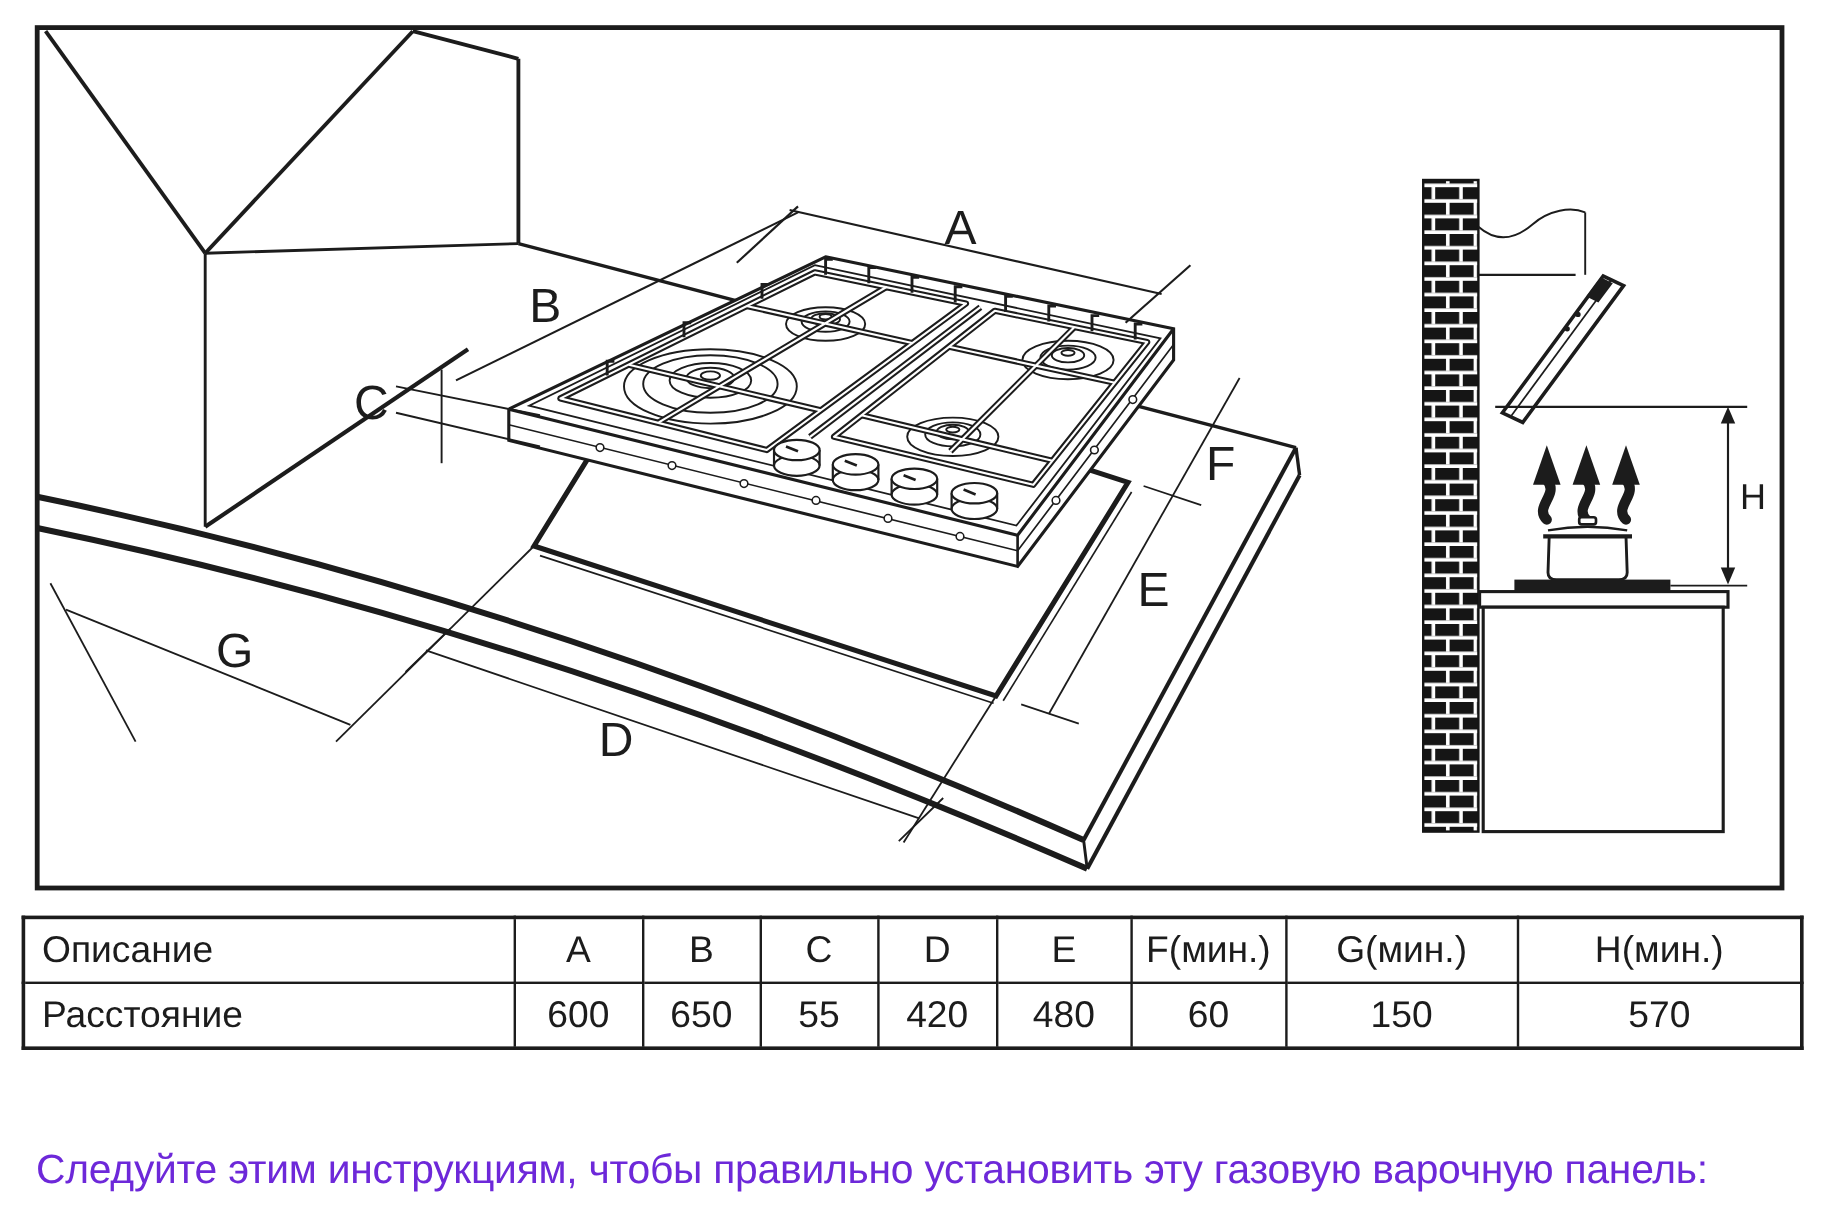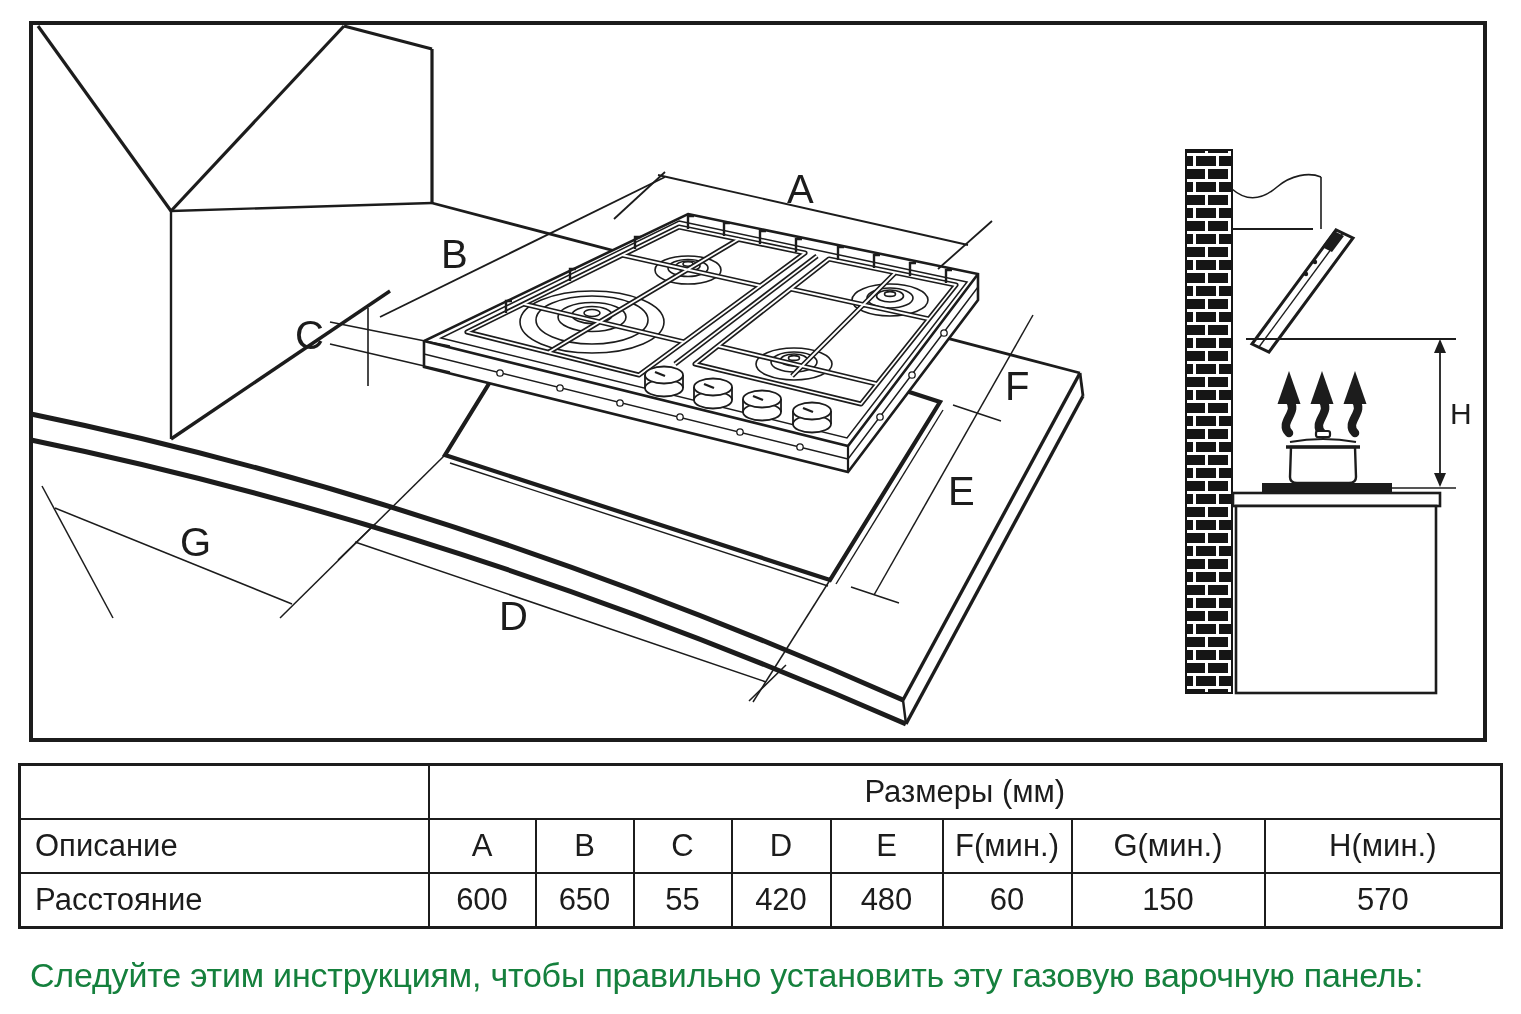--- a/index.html
+++ b/index.html
@@ -6,21 +6,21 @@
   body{width:1521px;height:1014px;position:relative;font-family:"Liberation Sans",sans-serif;color:#1c1c1c;overflow:hidden;}
   .stage{position:absolute;inset:0;}
   svg{position:absolute;left:0;top:0;}
   svg text{fill:#1c1c1c;font-family:"Liberation Sans",sans-serif;font-weight:300;}
   .dimlbl{font-size:40px;}
   .dimlbl-sm{font-size:30px;}
   table.dims{position:absolute;left:18px;top:763px;width:1482px;border-collapse:collapse;table-layout:fixed;}
   table.dims td{border:2.2px solid #1c1c1c;font-size:31px;font-weight:300;text-align:center;padding:0;height:52px;color:#1c1c1c;background:#fff;}
   table.dims{border:3px solid #1c1c1c;}
   table.dims td.desc{text-align:left;padding-left:14px;margin-top:28px;}
-  .instruction{position:absolute;left:30px;top:956px;font-size:34px;font-weight:300;letter-spacing:-0.2px;color:#15803d;white-space:nowrap;}
+  .instruction{position:absolute;left:30px;top:956px;font-size:34px;font-weight:300;letter-spacing:-0.2px;color:#6d28d9;white-space:nowrap;}
 </style>
 </head>
 <body>
 
 <div class="stage">
 
 <svg width="1521" height="760" viewBox="0 0 1521 760">
   <defs>
     <pattern id="bricks" width="46" height="26" patternUnits="userSpaceOnUse">
       <rect x="0" y="0" width="46" height="26" fill="#151515"></rect>
@@ -226,24 +226,20 @@
         <col style="width:107px">
         <col style="width:98px">
         <col style="width:98px">
     <col style="width:99px">
         <col style="width:112px">
         <col style="width:129px">
         <col style="width:193px">
         <col style="width:237px">
   </colgroup>
   <tbody>
-        <tr>
-    <td class="desc"></td>
-    <td colspan="8">Размеры (мм)</td>
-  </tr>
   <tr>
     <td class="desc">Описание</td>
     <td>A</td>
     <td>B</td>
     <td>C</td>
     <td>D</td>
     <td>E</td>
     <td>F(мин.)</td>
     <td>G(мин.)</td>
     <td>H(мин.)</td>

